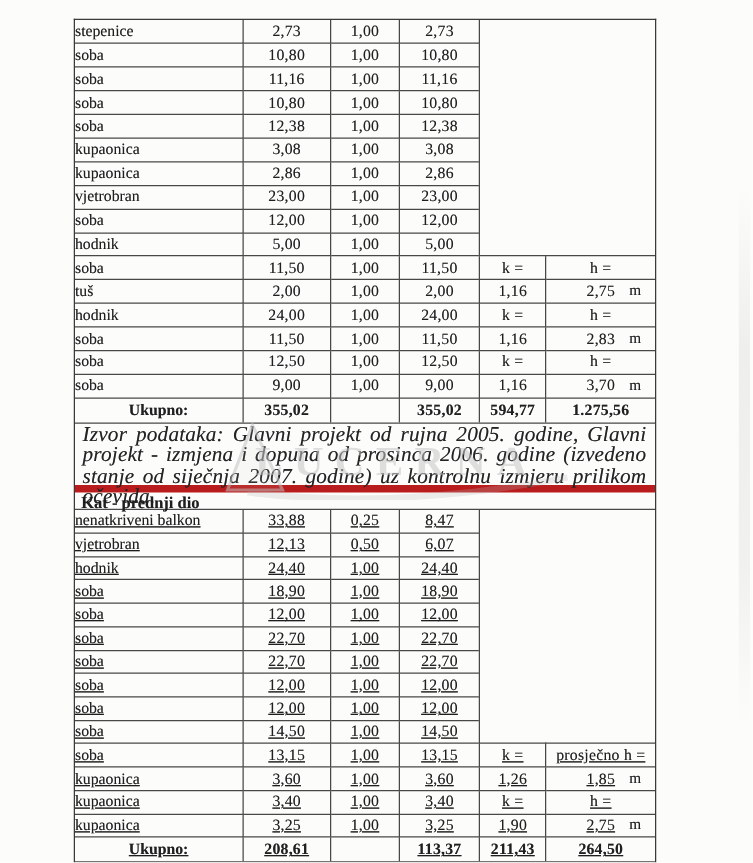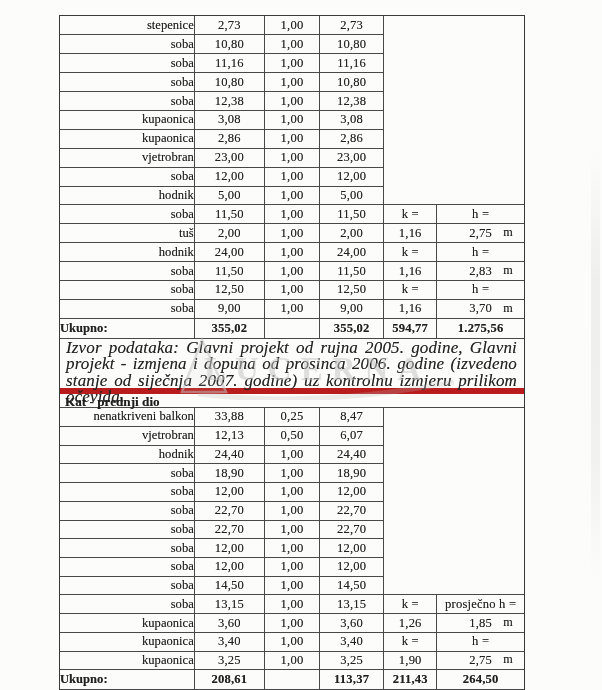--- a/index.html
+++ b/index.html
@@ -21,29 +21,29 @@
   }
   table.area-table td{
     border:1px solid #484848;
     font-size:12.6px;
     padding:0;
     overflow:hidden;white-space:nowrap;
     color:#202020;
     text-shadow:0 0 0.4px rgba(40,40,40,0.45);
   }
   #t1 tr{height:18.9px;}
-  #t2 tr{height:18.72px;}
+  #t2 tr{height:18.72px;text-decoration:underline;}
   tr.total-row{height:19.5px !important;}
-  .name-cell{text-align:right;padding-left:5px;}
+  .name-cell{text-align:left;padding-left:5px;}
   .num{text-align:center;letter-spacing:0.2px;}
   .hcell{position:relative;}
   .hcell .unit{position:absolute;right:11px;top:50%;transform:translateY(-52%);font-size:12.2px;}
   .merged-box{background:transparent;}
   tr.total-row td{font-weight:bold;}
-  .total-label{text-align:left;padding-right:9px;}
+  .total-label{text-align:center;padding-right:9px;}
   .note-block{
     border-top:1px solid #484848;
     height:50px;box-sizing:border-box;
     font-style:italic;font-size:17px;line-height:16.4px;
     padding:1px 7px 0 6px;text-align:justify;
     letter-spacing:0.15px;
     color:#232323;
     text-shadow:0 0 0.4px rgba(40,40,40,0.45);
   }
   .section-header{

